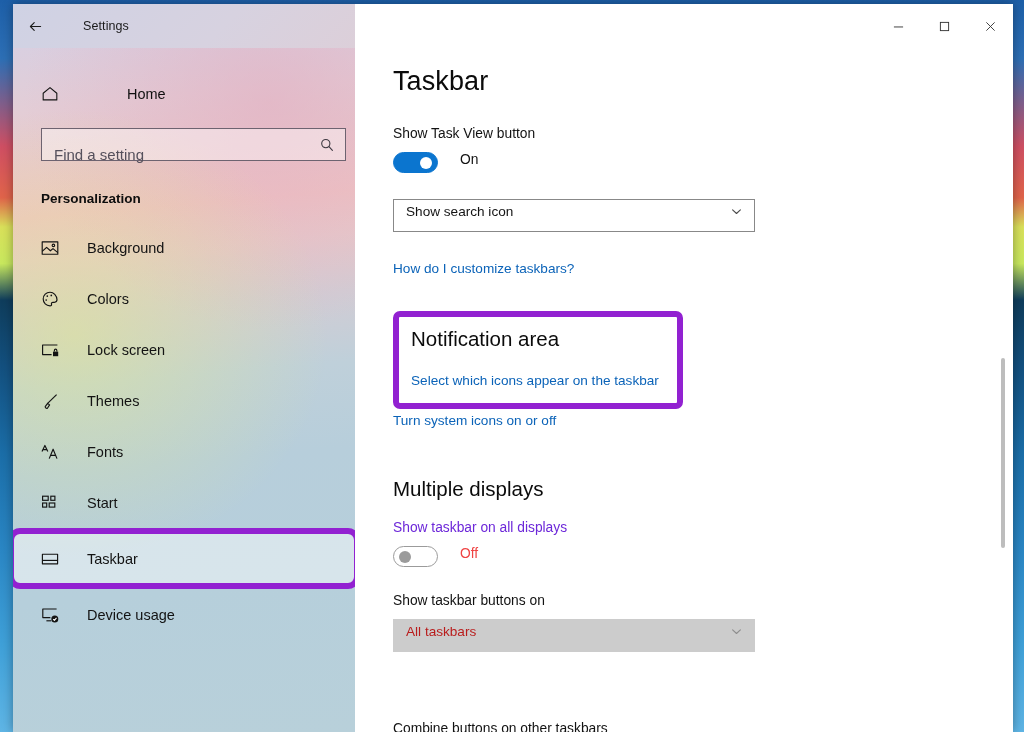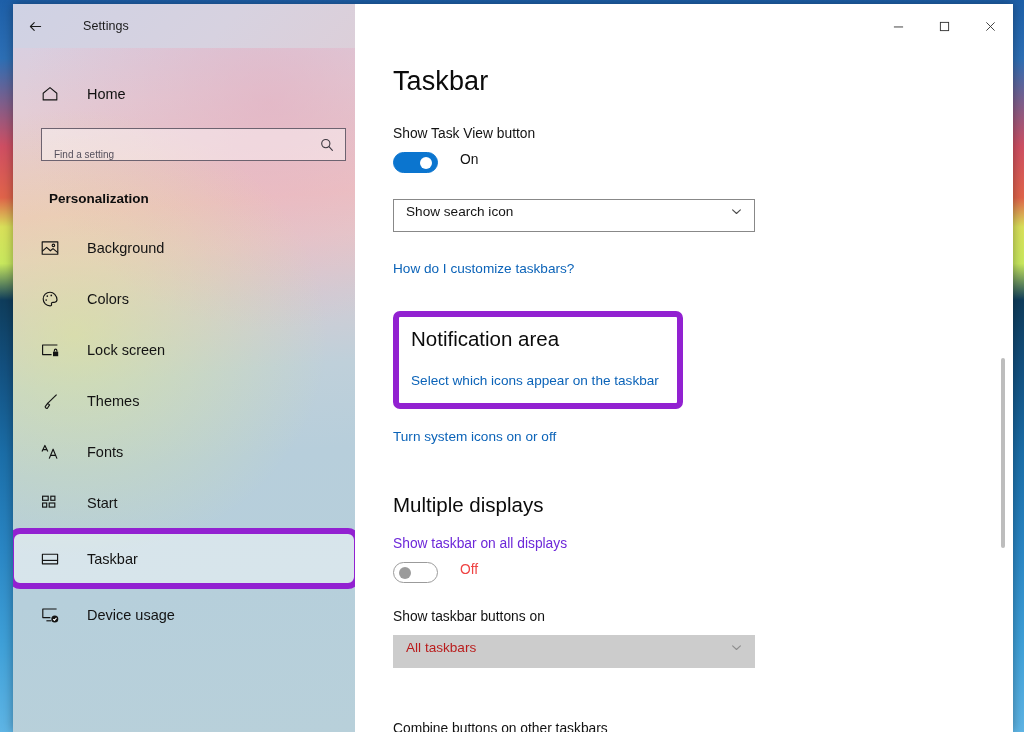--- a/index.html
+++ b/index.html
@@ -112,43 +112,44 @@
     padding: 0;
     overflow: hidden;
   }
 
   #home-row {
     display: flex; align-items: center;
     height: 40px;
     margin: 26px 0 0 0;
     padding-left: 26px;
     cursor: pointer;
+    gap: 40px;
   }
   #home-row .nav-ico { width: 22px; margin-right: 26px; }
   #home-label { font-size: 14.5px; color: #101010; }
 
   #search-wrap {
     margin: 14px 0 0 28px;
     width: 305px; height: 33px;
     background: rgba(255,255,255,.42);
     border: 1px solid #6d6370;
     display: flex; align-items: center;
     padding: 0 10px 0 12px;
     cursor: text;
   }
   #search-input {
     flex: 1; border: none; outline: none; background: transparent;
     font-family: "Liberation Sans", sans-serif;
-    font-size: 10px; color: #3a3a40; margin-top: 20px;
+    font-size: 15px; color: #3a3a40; margin-top: 20px;
   }
   #search-input::placeholder { color: #55505c; opacity: 1; }
   #search-icon-btn { width: 16px; height: 16px; cursor: pointer; display:flex; }
 
   #section-heading {
-    margin: 30px 0 0 36px;
+    margin: 30px 0 0 28px;
     font-size: 13.5px;
     font-weight: bold;
     color: #0d0d0d;
   }
 
   #nav-list { margin-top: 16px; list-style: none; }
   .nav-item {
     position: relative;
     display: flex; align-items: center;
     height: 51px;
@@ -256,21 +257,21 @@
   #notif-block {
     margin-top: 34px;
     width: 290px;
     border: 6px solid #9221d1;
     border-radius: 7px;
     background: #ffffff;
     padding: 10px 12px 14px 12px;
   }
   #notif-block .section-title { margin-bottom: 20px; }
 
-  #turn-system-icons { margin-top: 18px; }
+  #turn-system-icons { margin-top: 2px; }
 
   #multiple-displays { margin-top: 48px; }
   #multiple-displays .section-title { margin-bottom: 19px; }
 
   #combine-label {
     position: absolute;
     left: 38px;
     bottom: -4px;
     font-size: 13.8px;
     color: #121212;

